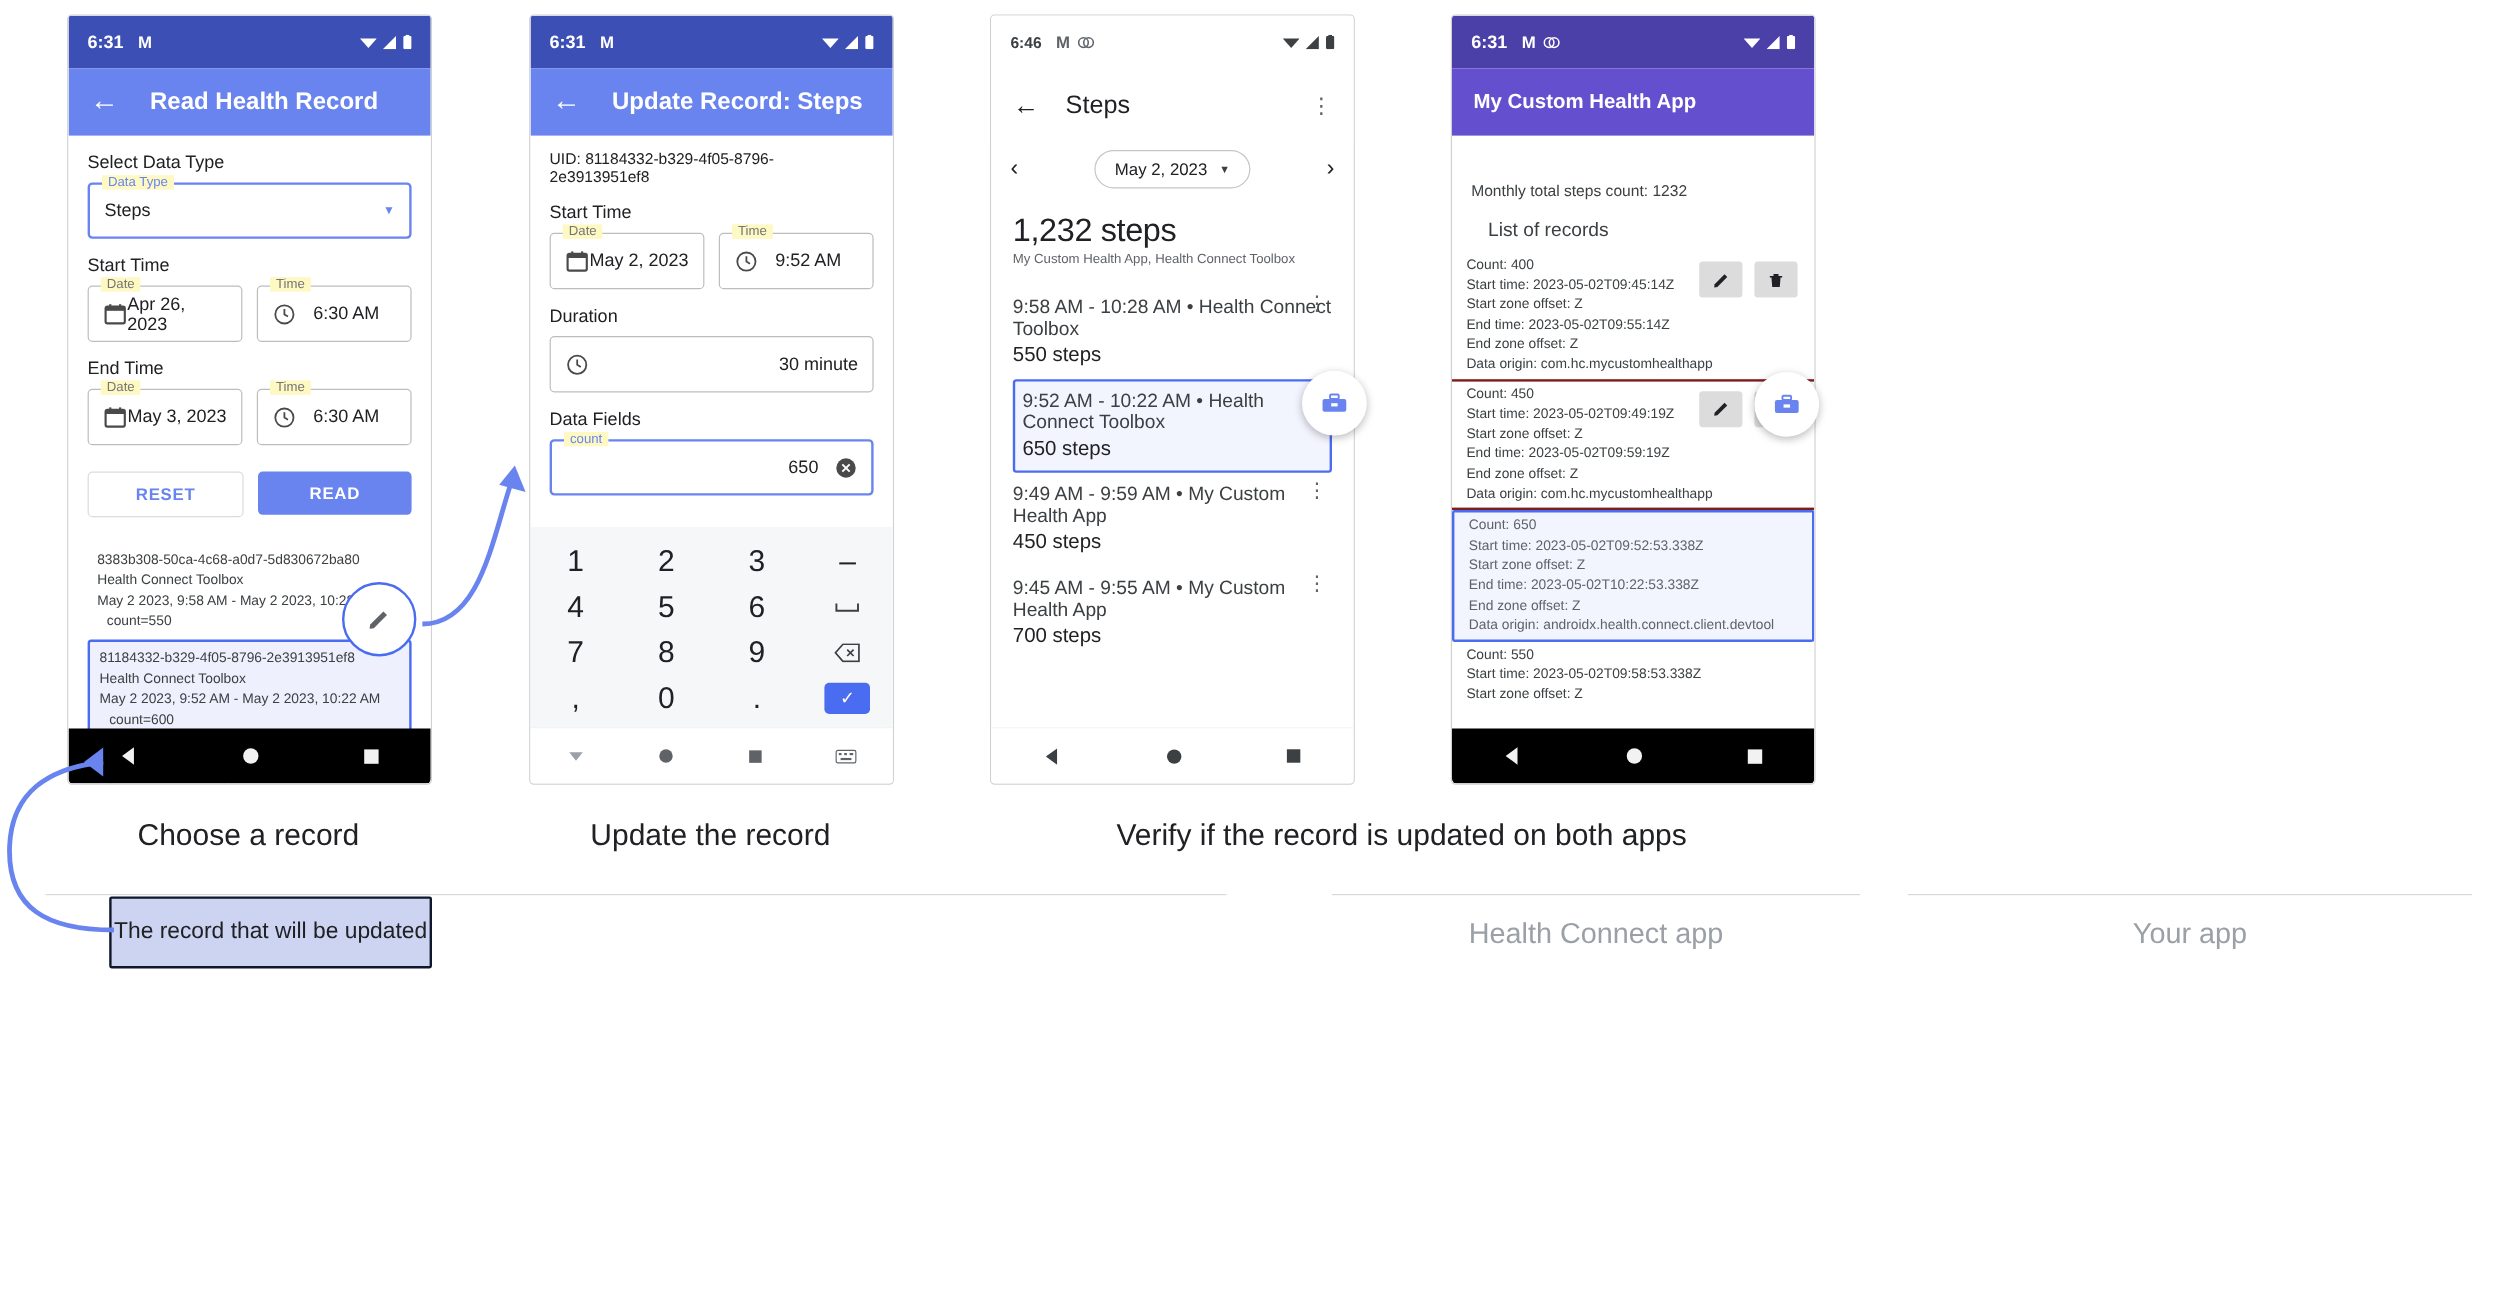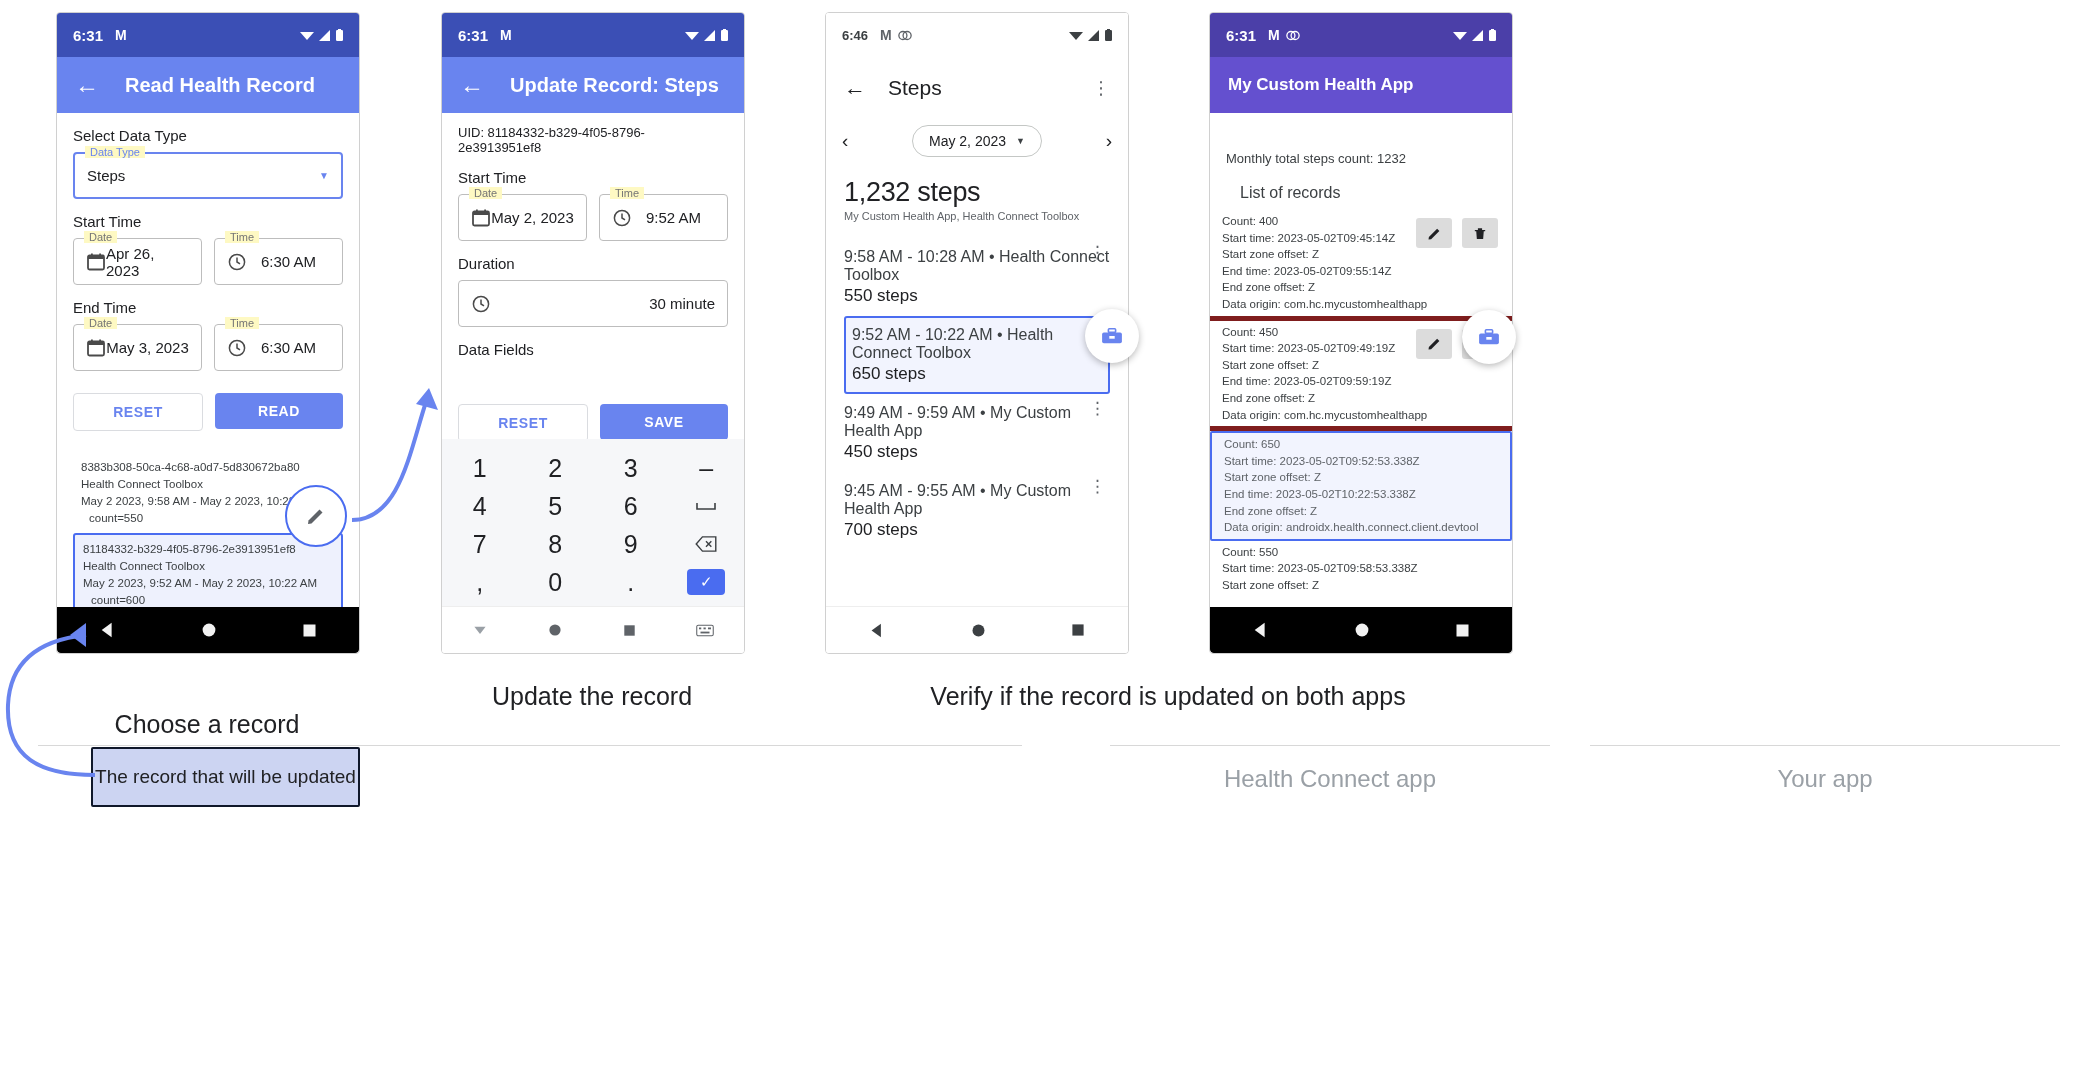--- a/index.html
+++ b/index.html
@@ -68,21 +68,21 @@
   .p3val{font-size:17px;color:#202124;margin-top:2px;}
   .p3item.sel{background:#f2f4fe;border:2px solid #4a6cf0;border-radius:3px;padding:8px 6px;}
   .kebab{position:absolute;right:4px;top:12px;font-size:17px;color:#5f6368;letter-spacing:0;line-height:5px;}
 
   
   .p4row{display:flex;align-items:center;gap:14px;padding:0 0 0 0;}
   .p4input{flex:1;border-bottom:1px solid #bdbdbd;height:34px;display:flex;align-items:flex-end;padding-bottom:5px;color:#9aa0a6;font-size:15px;}
   .p4add{background:#5c2fd6;color:#fff;font-size:13px;font-weight:bold;letter-spacing:.8px;border-radius:3px;padding:10px 22px;}
   .p4total{font-size:13px;color:#3c4043;}
   .p4h{font-size:16px;color:#3c4043;padding-left:14px;}
-  .p4rec{font-size:11.5px;line-height:16.6px;color:#3c4043;position:relative;padding:3px 0 3px 12px;border-bottom:5px solid #7f1d1d;}
+  .p4rec{font-size:11.5px;line-height:16.6px;color:#3c4043;position:relative;padding:3px 0 3px 12px;border-bottom:2px solid #7f1d1d;}
   .p4rec.sel{background:#f2f4fe;border:2px solid #4a6cf0;color:#5f6368;border-radius:2px;}
   .p4acts{position:absolute;right:14px;top:8px;display:flex;gap:10px;}
   .p4btn{width:36px;height:30px;background:#dcdcdc;border-radius:3px;display:flex;align-items:center;justify-content:center;}
   .fab{position:absolute;width:54px;height:54px;border-radius:50%;background:#fff;box-shadow:0 2px 7px rgba(0,0,0,.28);display:flex;align-items:center;justify-content:center;}
 
   
   .caption{position:absolute;text-align:center;font-size:25px;color:#202124;}
   .rule{position:absolute;height:1px;background:#d8d8d8;}
   .footlab{position:absolute;font-size:24px;color:#9aa0a6;text-align:center;}
 
@@ -279,20 +279,28 @@
         </div>
         <div class="sec-label">Duration</div>
         <div class="outfield">
           <svg class="icon-sq" viewBox="0 0 20 20">
               <circle cx="10" cy="10" r="7.6" fill="none" stroke="#4a4a4a" stroke-width="1.5"></circle>
               <path d="M10 5.6 L10 10 L13 11.8" fill="none" stroke="#4a4a4a" stroke-width="1.5"></path>
             </svg>
           <span class="val" style="margin-left:auto;">30 minute</span>
         </div>
         <div class="sec-label">Data Fields</div>
+        <div class="outfield focus">
+          <span class="legend">count</span>
+          <span class="val" style="margin-left:auto;">650</span>
+          <svg width="18" height="18" viewBox="0 0 20 20" style="margin-left:14px;">
+              <circle cx="10" cy="10" r="9" fill="#4a4a4a"></circle>
+              <path d="M6.6 6.6 L13.4 13.4 M13.4 6.6 L6.6 13.4" stroke="#fff" stroke-width="1.8"></path>
+            </svg>
+        </div>
         <div class="btnrow" style="margin-top:46px;">
           <div class="btn out">RESET</div>
           <div class="btn fill">SAVE</div>
         </div>
       </div>
 
       <div class="keypad">
         <div class="kp-row">
           <div class="kp">1</div>
           <div class="kp">2</div>
@@ -544,21 +552,21 @@
     </div>
   </div>
   <div class="fab" style="left:1462px;top:310px;">
     <svg width="22" height="18" viewBox="0 0 24 20">
         <rect x="1" y="6" width="22" height="12" rx="2" fill="#6984ef"></rect>
         <rect x="8" y="2" width="8" height="4" rx="1" fill="none" stroke="#6984ef" stroke-width="1.8"></rect>
         <rect x="9" y="10" width="6" height="3" fill="#fff"></rect>
       </svg>
   </div>
 
-  <div class="caption" style="left:56px;top:682px;width:302px;margin-top:28px;">Choose a record</div>
+  <div class="caption" style="left:56px;top:682px;width:302px;">Choose a record</div>
   <div class="caption" style="left:441px;top:682px;width:302px;">Update the record</div>
   <div class="caption" style="left:825px;top:682px;width:686px;">Verify if the record is updated on both apps</div>
 
   <div class="rule" style="left:38px;top:745px;width:984px;"></div>
   <div class="rule" style="left:1110px;top:745px;width:440px;"></div>
   <div class="rule" style="left:1590px;top:745px;width:470px;"></div>
 
   <div class="footlab" style="left:1110px;top:765px;width:440px;">Health Connect app</div>
   <div class="footlab" style="left:1590px;top:765px;width:470px;">Your app</div>
 

